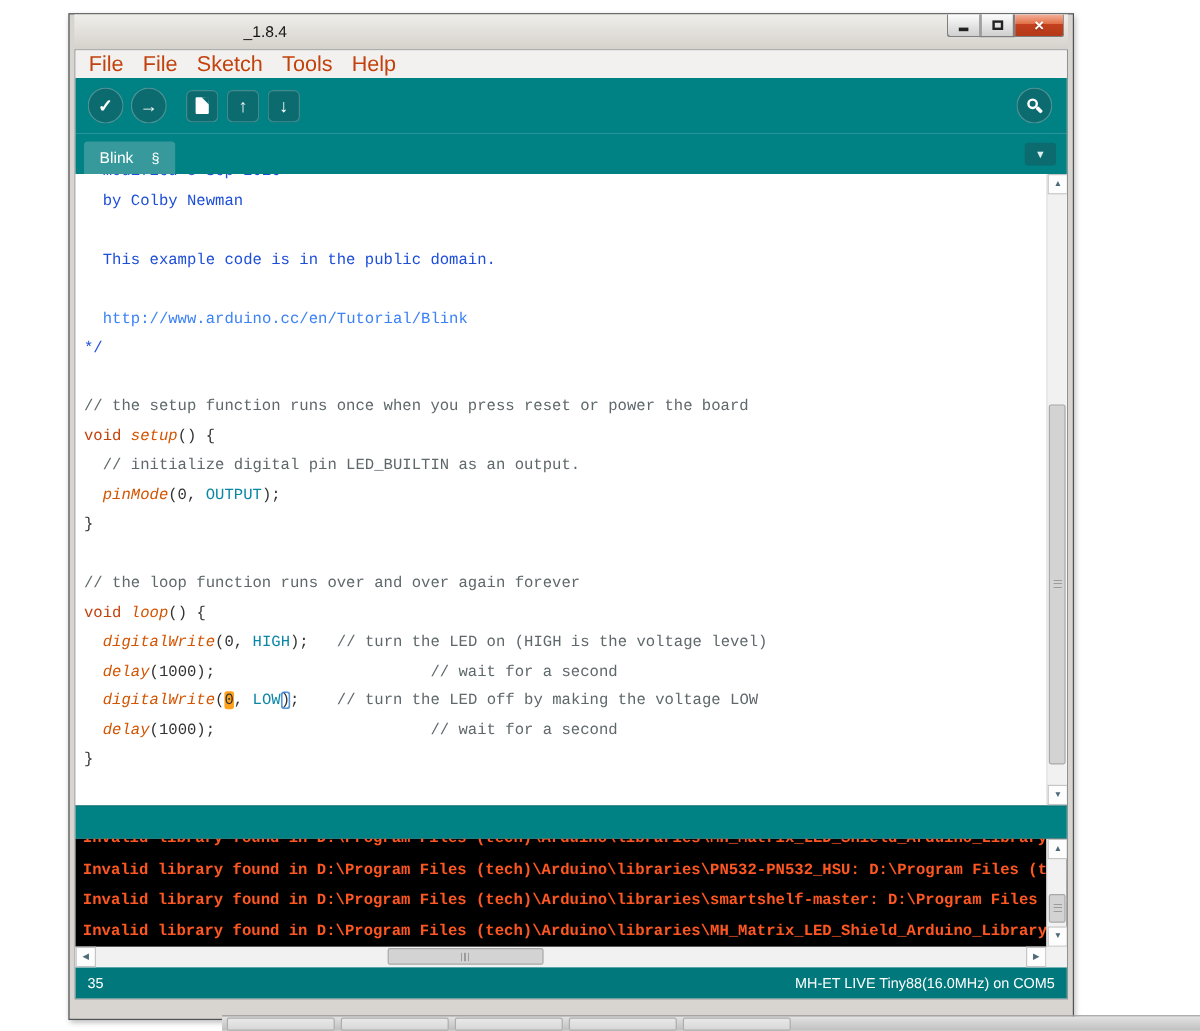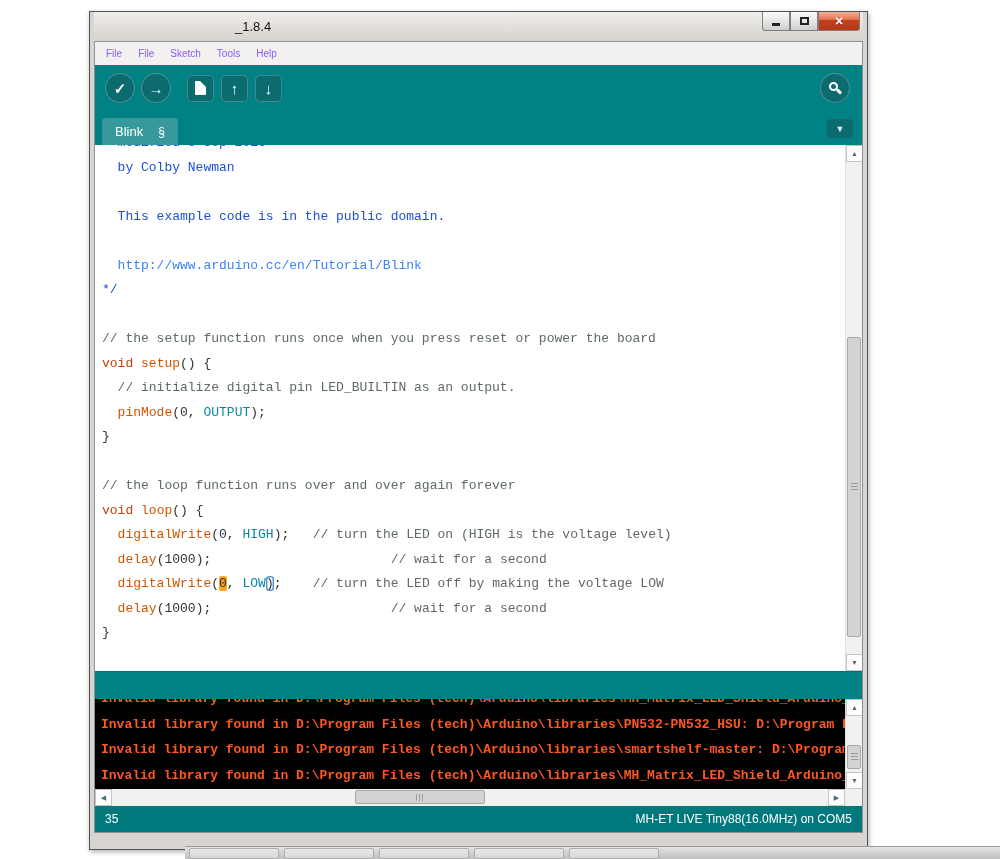--- a/index.html
+++ b/index.html
@@ -1,32 +1,32 @@
 <!DOCTYPE html>
 <html><head>
 <meta charset="utf-8">
 <style>
   html,body{margin:0;padding:0;}
   body{width:1000px;height:859px;position:relative;background:#ffffff;font-family:"Liberation Sans",sans-serif;overflow:hidden;}
 
   
-  .window{position:absolute;left:57px;top:11px;width:779px;background:#d8d5d0;border:1px solid #4f5355;padding:0 4px 16px;box-shadow:1px 2px 5px rgba(0,0,0,.3);box-sizing:border-box;margin-left:32px;}
+  .window{position:absolute;left:57px;top:11px;width:838px;background:#d8d5d0;border:1px solid #4f5355;padding:0 4px 16px;box-shadow:1px 2px 5px rgba(0,0,0,.3);box-sizing:border-box;}
   .titlebar{height:29px;position:relative;background:linear-gradient(#f0eeea,#d5d2cc);}
   .title{position:absolute;left:141px;top:7px;font-size:13px;color:#141414;}
   .win-controls{position:absolute;top:0;right:3px;display:flex;}
   .win-btn{width:28px;height:19px;border:1px solid #7f7f7f;border-top:none;display:flex;align-items:center;justify-content:center;background:linear-gradient(#fcfcfc,#cfcfcf);box-sizing:border-box;}
   .win-btn.min{border-radius:0 0 0 3px;}
   .win-btn.close{width:42px;border-radius:0 0 3px 0;background:linear-gradient(#f6b09b 0%,#e06e44 45%,#c4401e 46%,#b33a18 100%);color:#fff;font-size:14px;font-weight:bold;text-shadow:0 1px 1px rgba(0,0,0,.4);}
   .min-glyph{width:8px;height:3px;background:#222;margin-top:7px;}
   .max-glyph{width:9px;height:8px;border:2px solid #222;box-sizing:border-box;}
 
   .window-body{background:#fff;border:1px solid #8f9294;}
 
   
-  .menubar{height:23px;background:#f2f1f0;display:flex;align-items:center;font-size:10px;color:#8b5cf6;padding-left:3px;}
+  .menubar{height:23px;background:#f2f1f0;display:flex;align-items:center;font-size:18px;color:#c2410c;padding-left:3px;}
   .menu-item{padding:3px 8px;cursor:default;}
 
   
   .toolbar{height:46px;background:#008184;display:flex;align-items:center;padding:0 10px;}
   .tb-circle{width:30px;height:30px;border-radius:50%;background:#0c6b6f;display:flex;align-items:center;justify-content:center;margin-right:6px;box-shadow:inset 0 0 0 1px rgba(255,255,255,.28);}
   .tb-square{width:27px;height:27px;border-radius:5px;background:#0c6b6f;display:flex;align-items:center;justify-content:center;margin-right:7px;box-shadow:inset 0 0 0 1px rgba(255,255,255,.22);}
   .tb-gap{width:10px;}
   .tb-glyph{color:#fff;font-size:15px;font-weight:bold;line-height:1;}
   .tb-circle.serial{margin-left:auto;margin-right:2px;}
   .page-icon{width:11px;height:14px;background:#fff;border-radius:1px;position:relative;}
@@ -42,21 +42,21 @@
   .tab-menu{position:absolute;right:9px;top:8px;width:26px;height:19px;background:#0c6b6f;border-radius:3px;display:flex;align-items:center;justify-content:center;color:#d8eeee;font-size:9px;}
 
   
   .editor{height:526px;background:#fff;position:relative;overflow:hidden;}
   .code{position:absolute;left:7px;top:-14px;right:18px;font-family:"Liberation Mono",monospace;font-size:13px;white-space:pre;}
   .code-line{height:24.5px;line-height:24.5px;}
   .tok-comment{color:#1d4ed8;}
   .tok-link{color:#3b82f6;}
   .tok-linecomment{color:#5f686b;}
   .tok-keyword{color:#c2410c;}
-  .tok-function{color:#d35400;}
+  .tok-function{color:#d35400;font-style:italic;}
   .tok-constant{color:#0b87a6;}
   .tok-plain{color:#333333;}
   .tok-cursor{background:#ffa21f;border-radius:2px;color:#333;}
   .tok-bracket{box-shadow:inset 0 0 0 1.5px #5596d8;border-radius:3px;color:#333;}
 
   
   .vscroll{position:absolute;right:0;top:0;width:17px;height:100%;background:#f1f1f1;border-left:1px solid #e0e0e0;box-sizing:border-box;}
   .sb-btn{position:absolute;left:0;width:17px;height:17px;background:#fdfdfd;border:1px solid #c5c5c5;box-sizing:border-box;display:flex;align-items:center;justify-content:center;color:#4d6a77;font-size:7px;line-height:1;}
   .sb-btn.top{top:0;}
   .sb-btn.bottom{bottom:0;}

